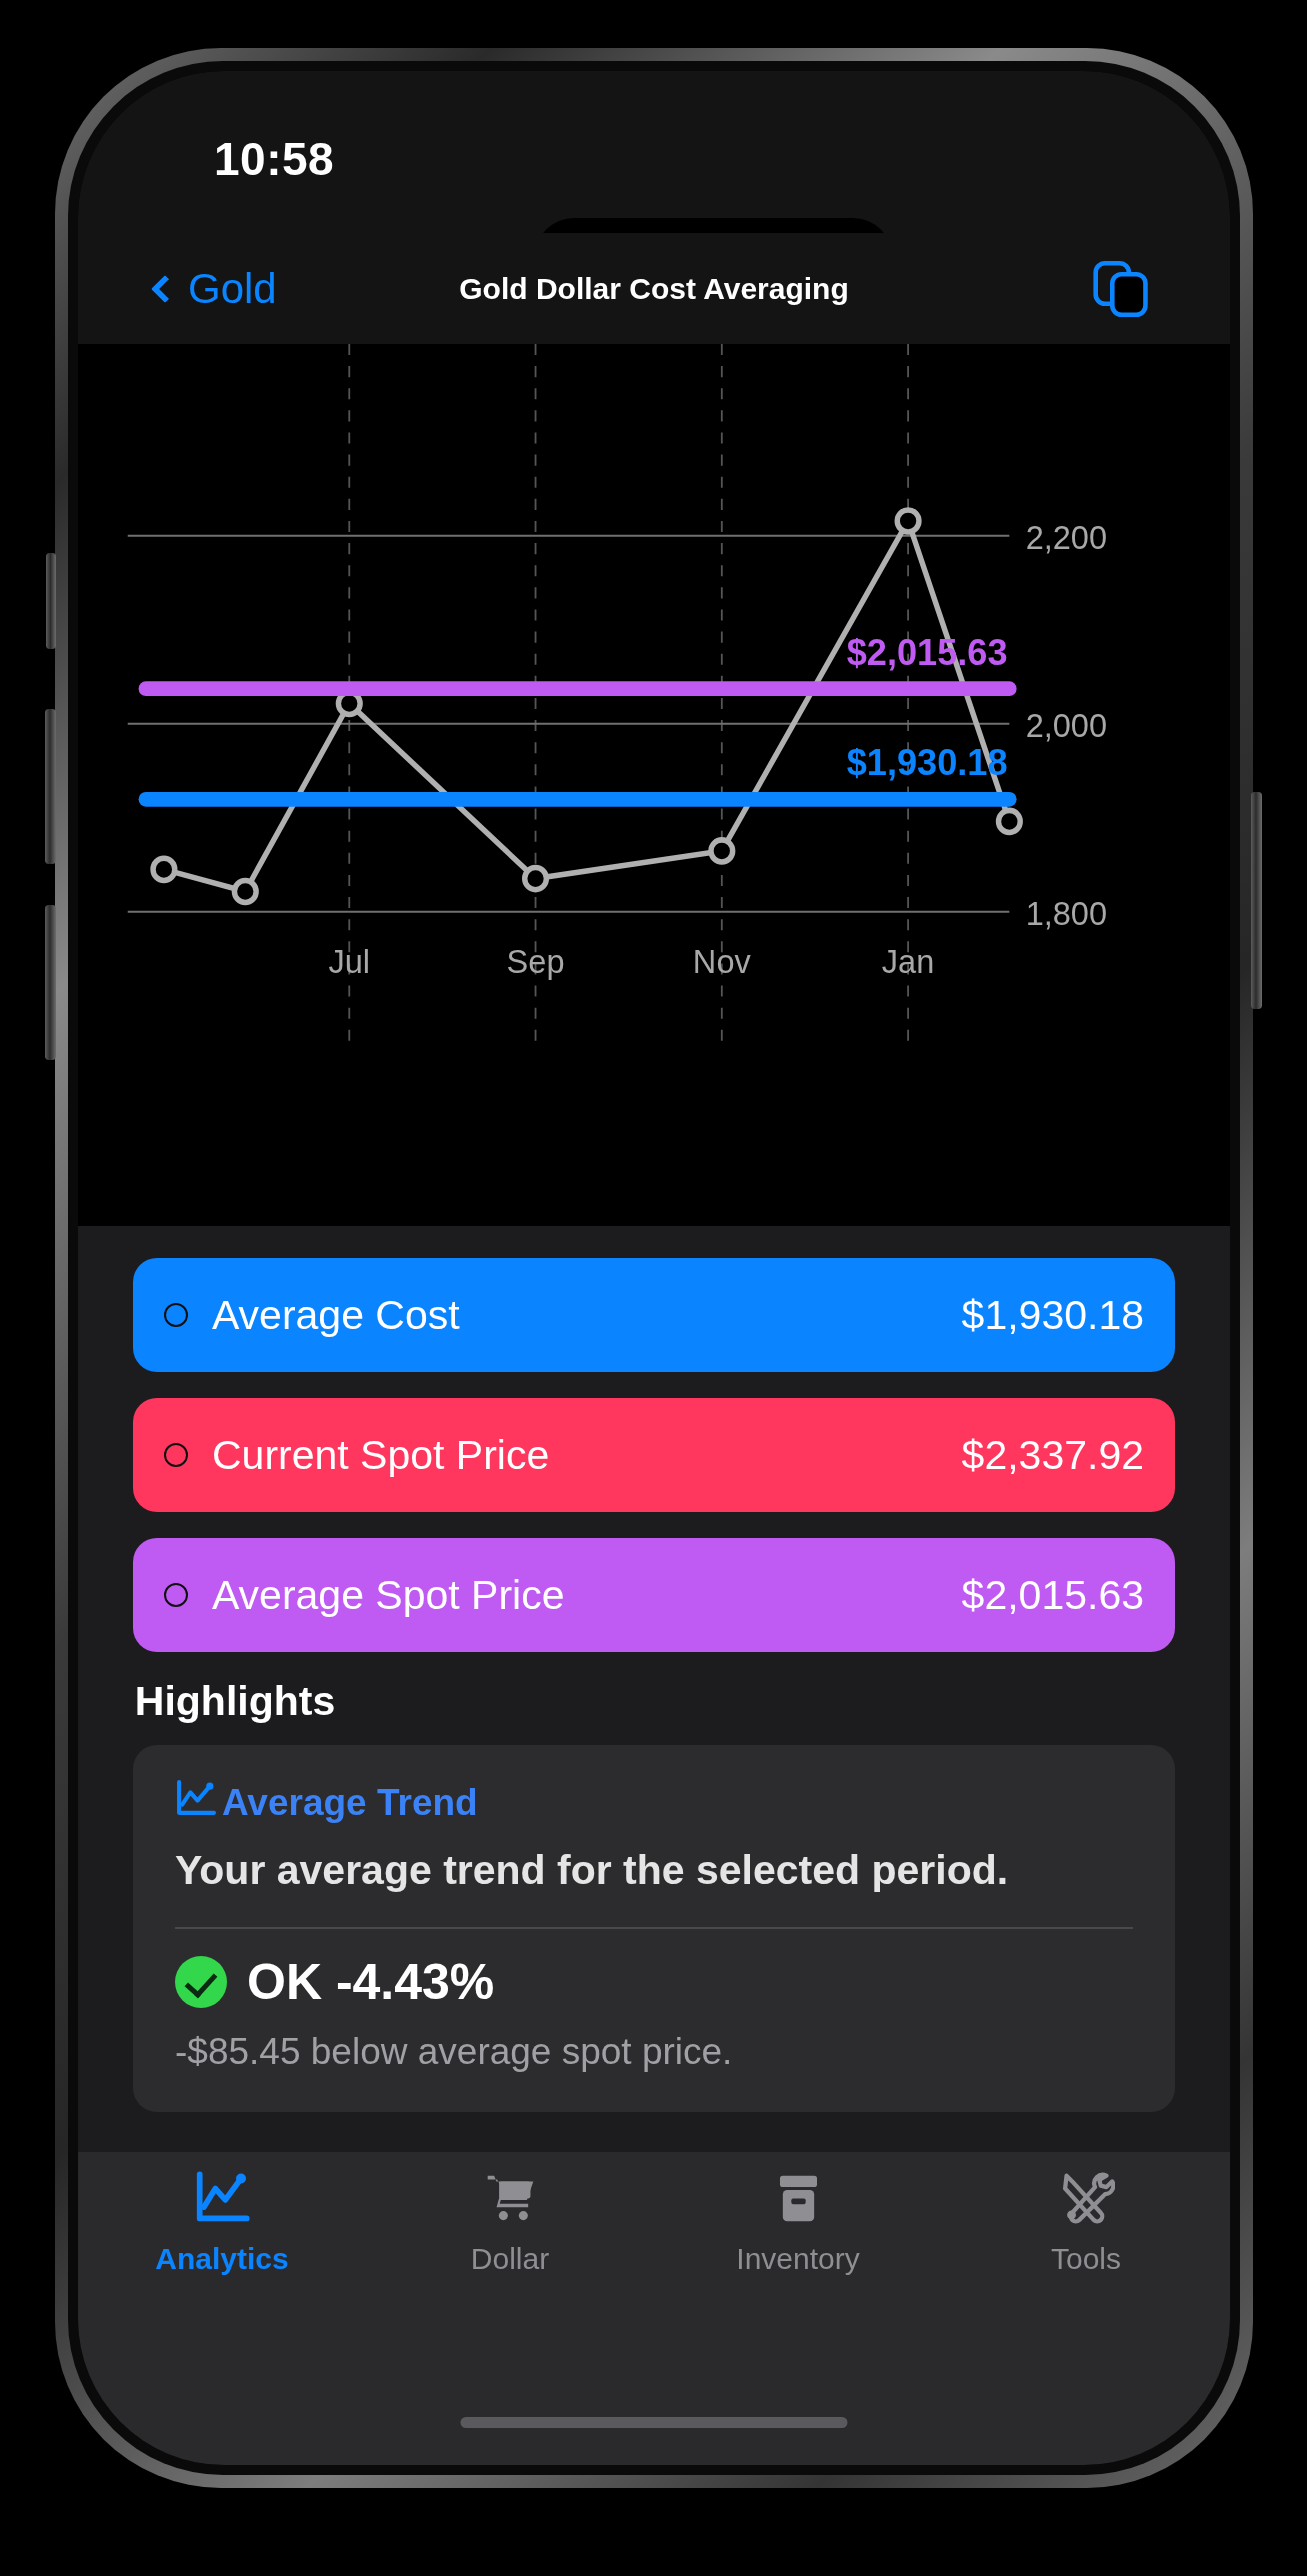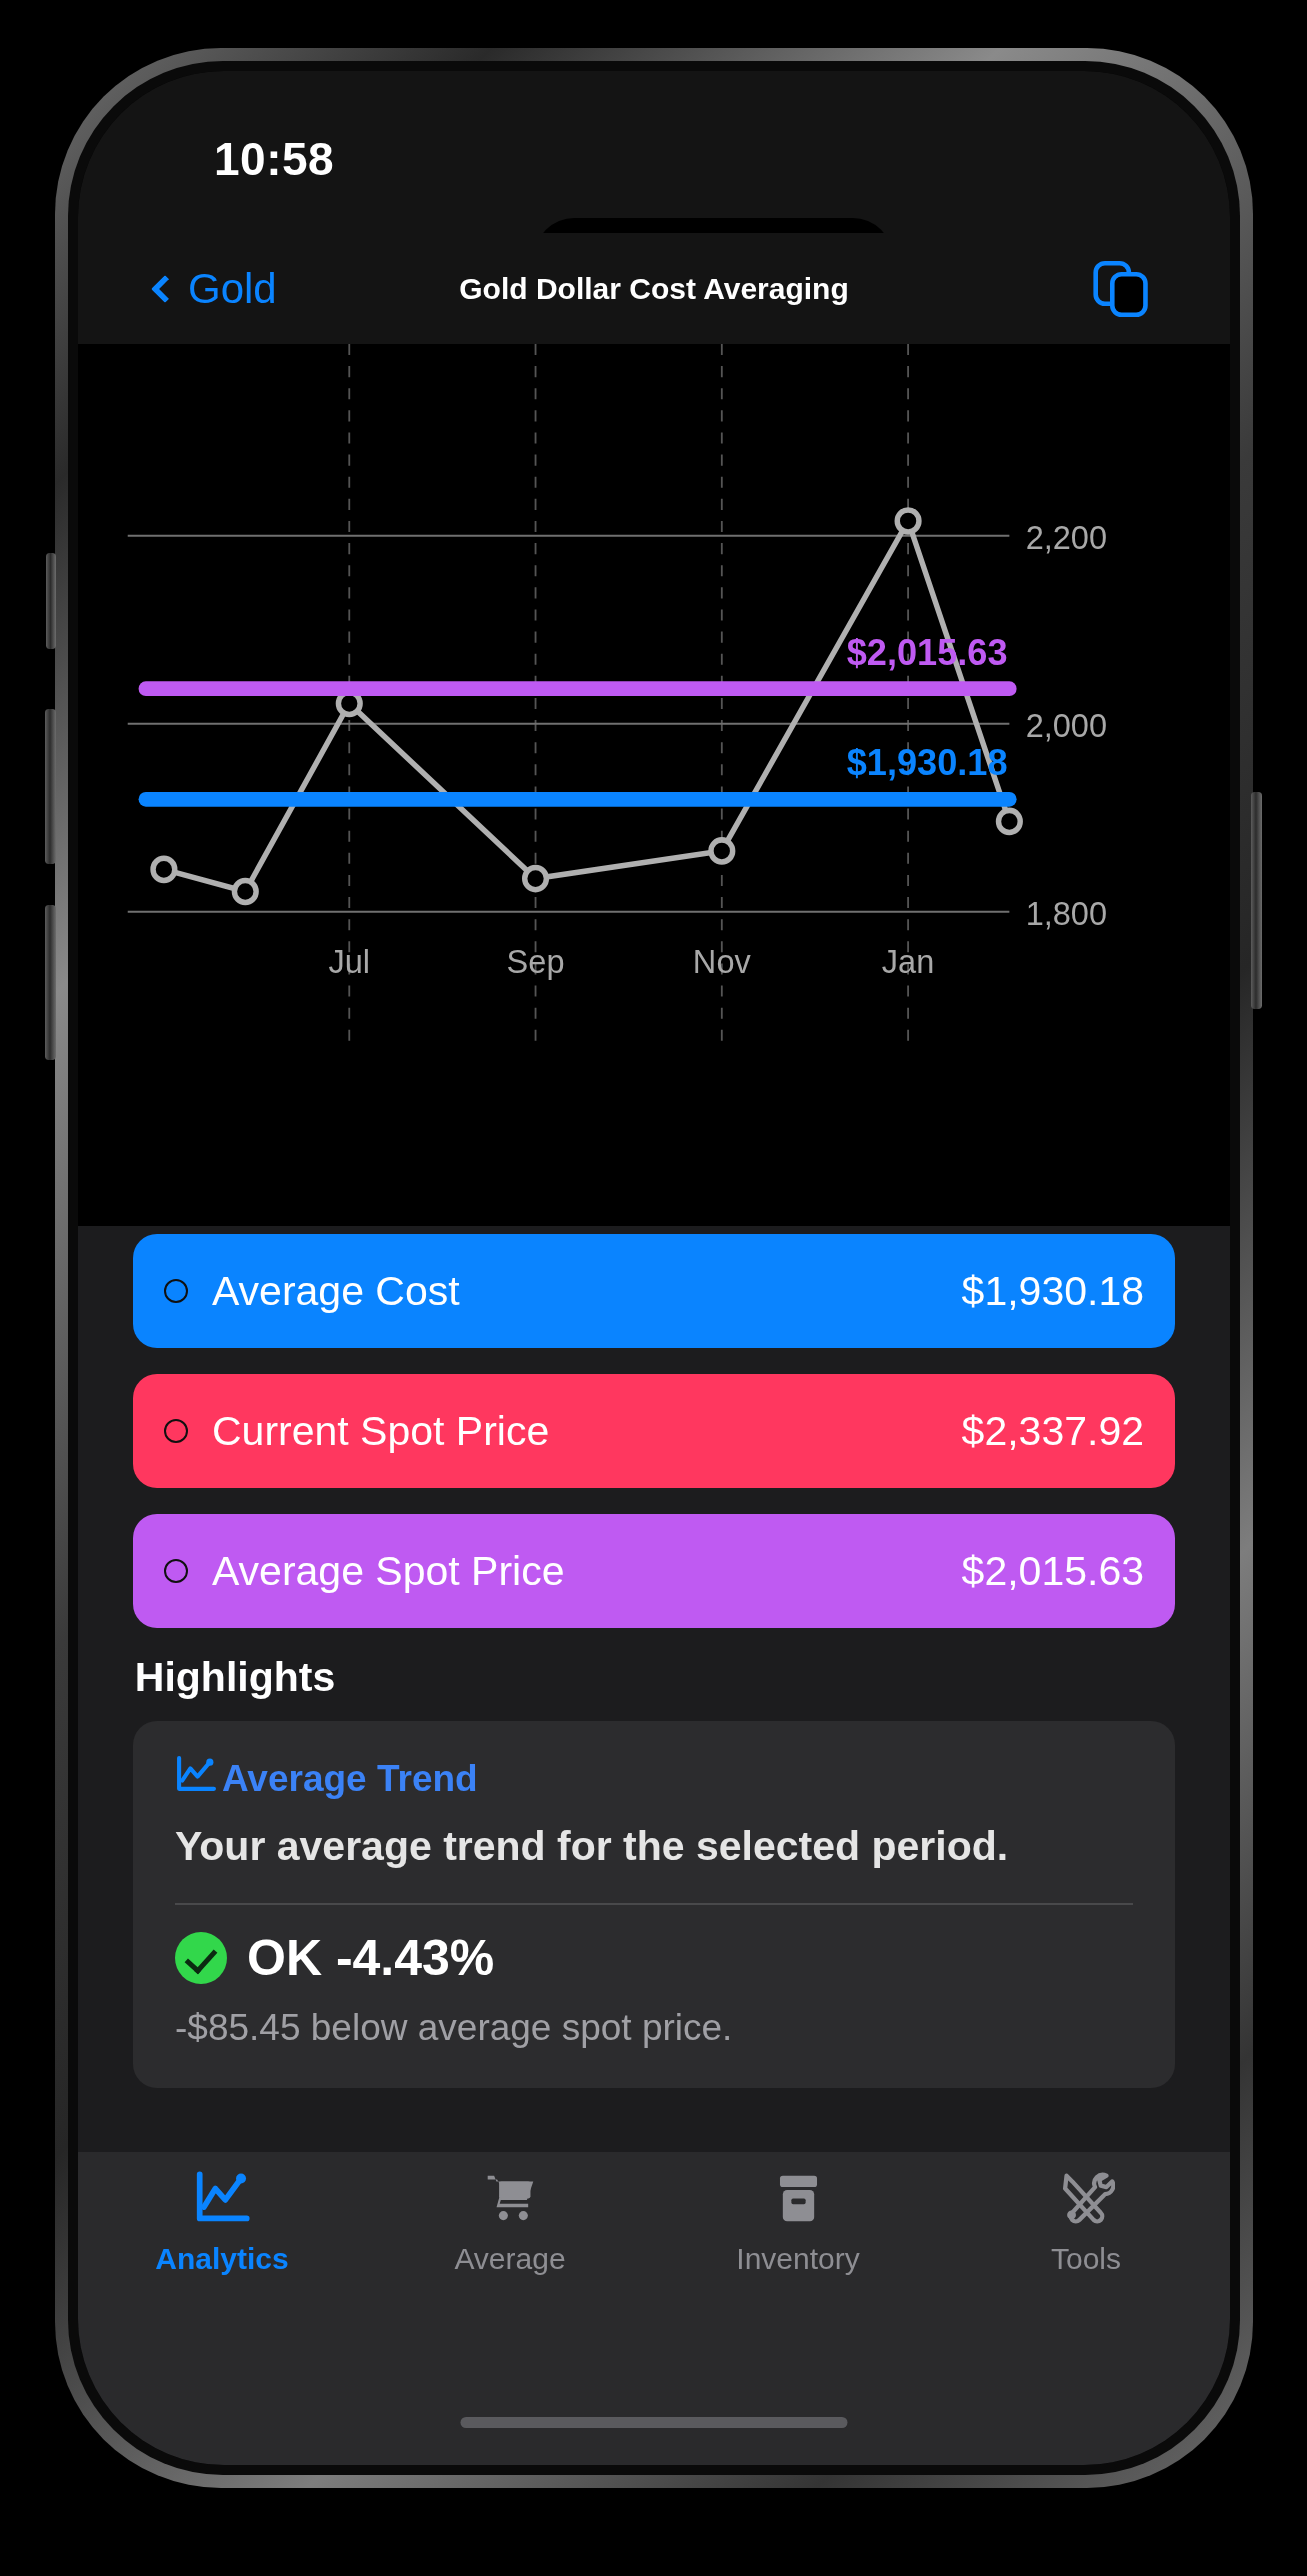--- a/index.html
+++ b/index.html
@@ -133,21 +133,21 @@
     background: #000;
   }
   .chart-svg { position: absolute; left: 0; top: 0; width: 100%; height: 100%; }
   .axis-lbl { fill: #a8a8a8; font-size: 36px; font-family: "Liberation Sans", sans-serif; }
   .ann-lbl { font-size: 40px; font-weight: 600; font-family: "Liberation Sans", sans-serif; }
 
   
   .content {
     position: absolute; left: 0; top: 1155px; right: 0; bottom: 313px;
     background: #1c1c1e;
-    padding: 8px 55px 0 55px;
+    padding: 32px 55px 0 55px;
   }
   .legend-card {
     height: 114px; border-radius: 24px;
     display: flex; align-items: center; padding: 0 31px;
     margin-bottom: 26px;
   }
   .legend-dot {
     width: 24px; height: 24px; border-radius: 50%;
     border: 2.8px solid #101010; margin-right: 24px; flex: none;
   }
@@ -352,21 +352,21 @@
           <div class="tab">
             <span class="tab-icon">
               <svg viewBox="0 0 40 40" width="57" height="57" fill="#8e8e93">
                 <path d="M3 4h5l2 5h27l-4 14H13L9 7H3z" opacity=".0"></path>
                 <path d="M4 4h4.5l1.6 4H36l-4.5 13H13.2l-.8 2.6h20v2.6H10.2L14 12.6 10.6 6.6H4z"></path>
                 <rect x="12" y="8" width="22" height="12" rx="1.5"></rect>
                 <circle cx="15" cy="32" r="3.2"></circle>
                 <circle cx="29" cy="32" r="3.2"></circle>
               </svg>
             </span>
-            <span class="tab-label">Average</span>
+            <span class="tab-label">Dollar</span>
           </div>
 
           <div class="tab">
             <span class="tab-icon">
               <svg viewBox="0 0 40 40" width="57" height="57" fill="#8e8e93">
                 <rect x="7" y="4" width="26" height="8" rx="2"></rect>
                 <rect x="9" y="14" width="22" height="22" rx="3"></rect>
                 <rect x="15" y="20" width="10" height="4" rx="1.2" fill="#2a2a2c"></rect>
               </svg>
             </span>

